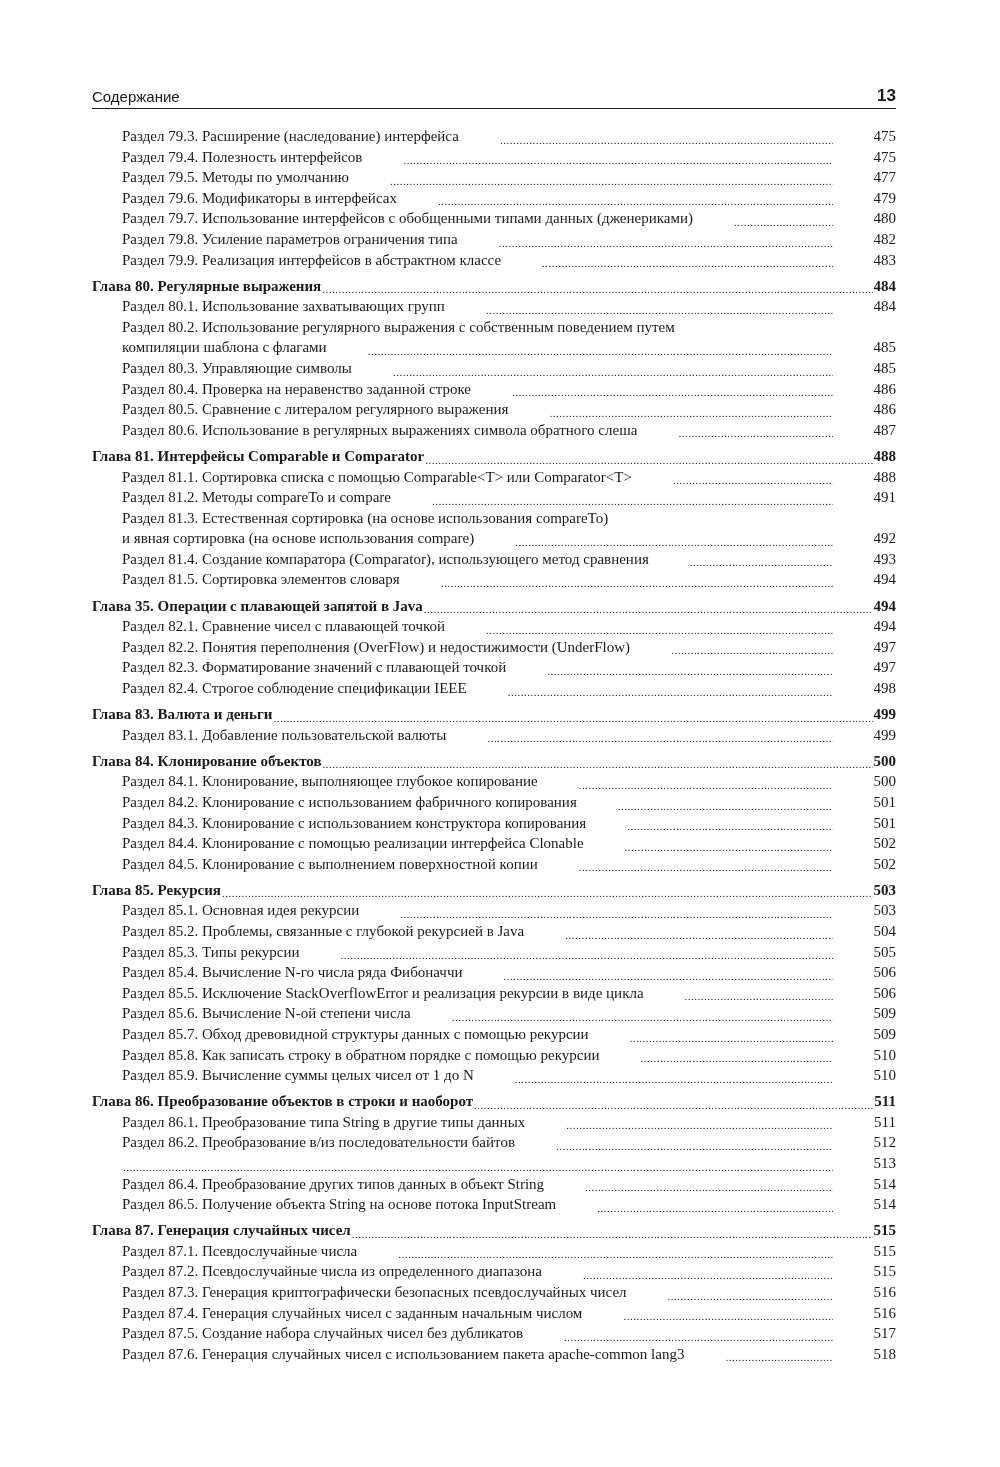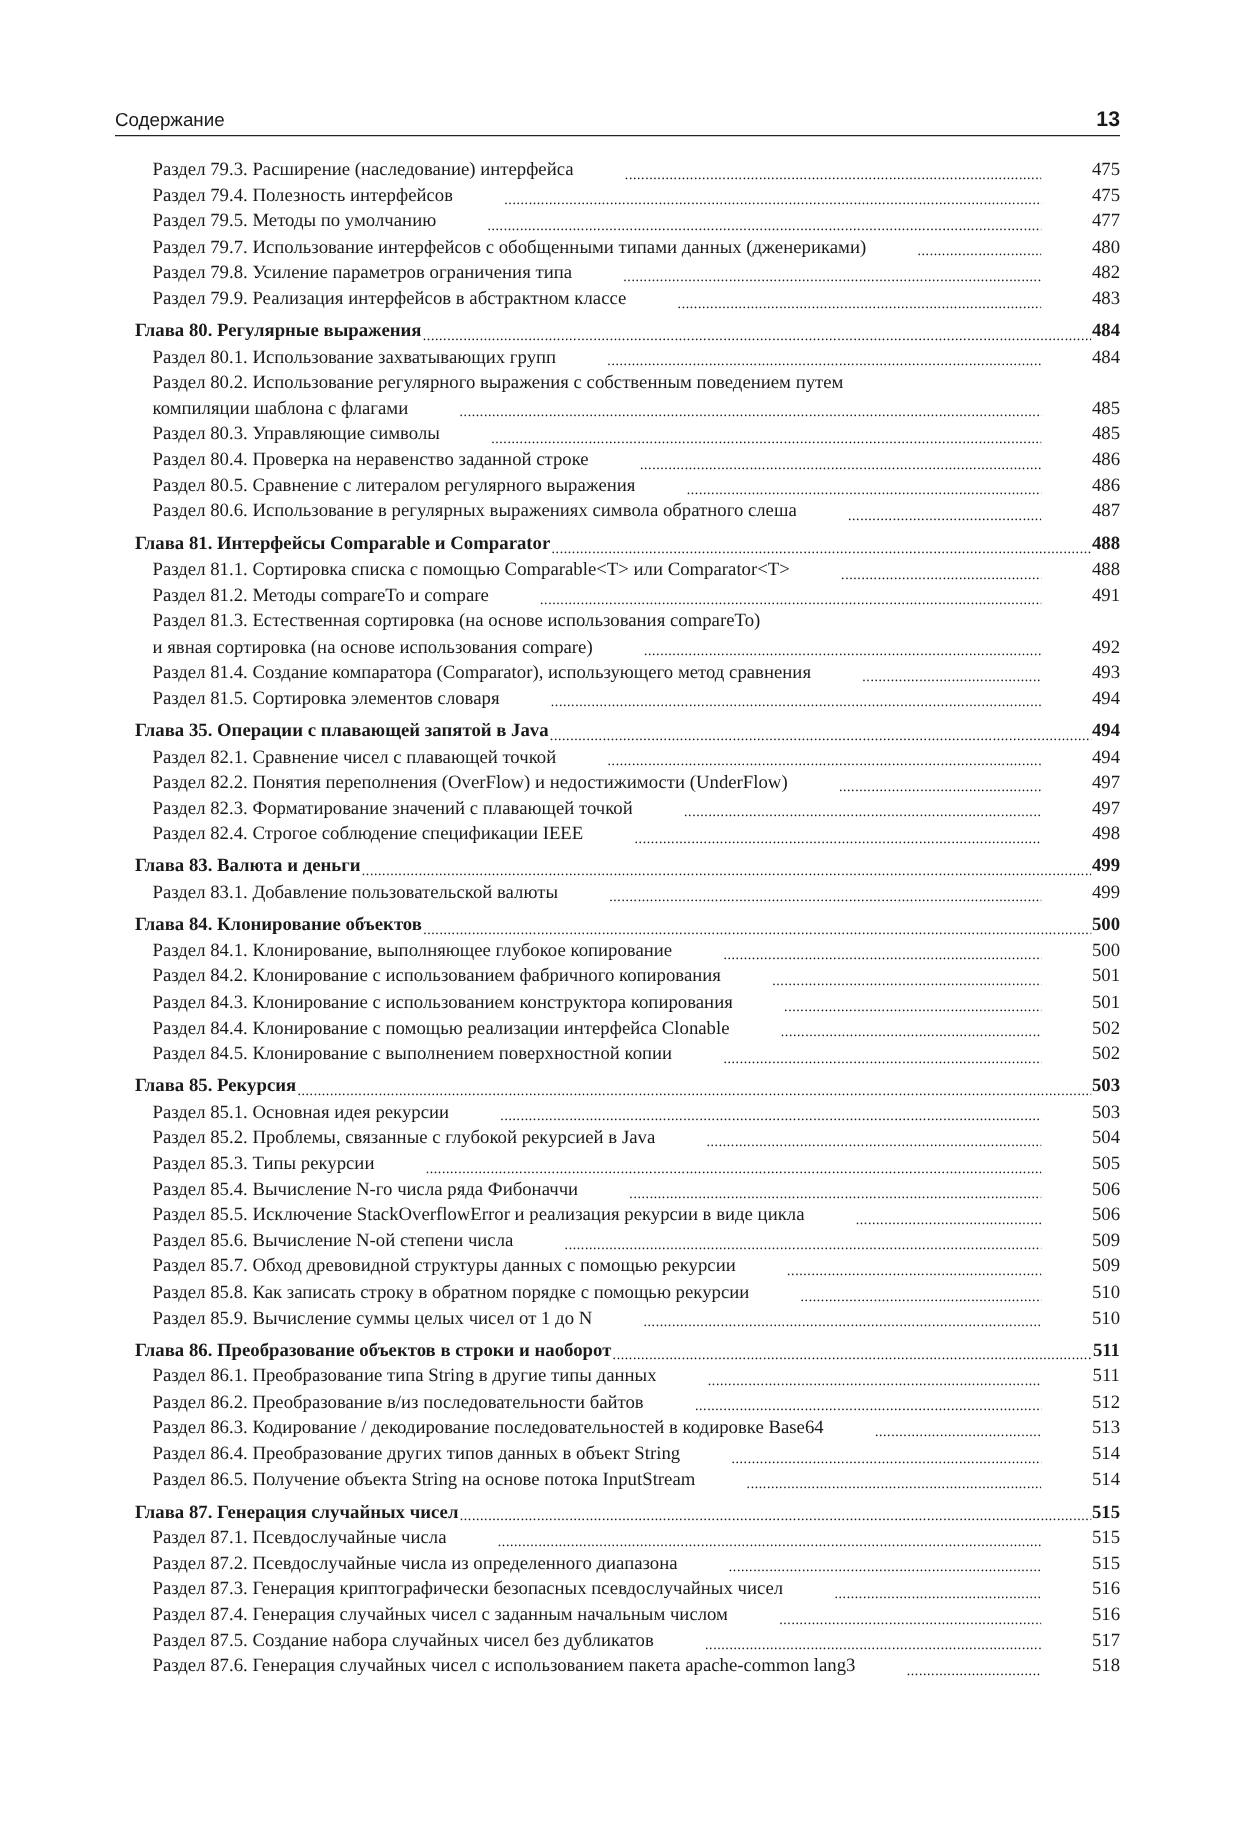--- a/index.html
+++ b/index.html
@@ -10,21 +10,21 @@
       font-family: "Liberation Sans", sans-serif;
     }
     .page-header .title { position: absolute; left: 0; top: 0; font-size: 15px; line-height: 18px; }
     .page-header .pnum { position: absolute; right: 0; top: -2px; font-size: 17px; font-weight: bold; line-height: 20px; }
     .toc {
       position: absolute; left: 92px; top: 126px; width: 804px;
       font-family: "Liberation Serif", serif; font-size: 15px;
     }
     .entry { display: flex; align-items: flex-end; line-height: 20.6px; white-space: nowrap; }
     .entry.section { padding-left: 30px; gap: 40px; }
-    .entry.chapter { font-weight: bold; margin-top: 5.5px; margin-left: 16px; }
+    .entry.chapter { font-weight: bold; margin-top: 5.5px; }
     .entry .label { flex: 0 1 auto; overflow: hidden; }
     .entry .dots {
       flex: 1 1 auto; overflow: hidden; height: 20.6px; margin: 0 1px;
       position: relative;
     }
     .entry .dots::after {
       content: "................................................................................................................................................................................................................................................................................................................";
       position: absolute; left: 0; bottom: 0; font-weight: normal; font-size: 11px; letter-spacing: 0.5px; line-height: 14px;
     }
     .entry .page { flex: 0 0 auto; }
@@ -48,20 +48,25 @@
       <span class="label">Раздел 79.4. Полезность интерфейсов</span>
       <span class="dots"></span>
       <span class="page">475</span>
     </div>
     <div class="entry section">
       <span class="label">Раздел 79.5. Методы по умолчанию</span>
       <span class="dots"></span>
       <span class="page">477</span>
     </div>
     <div class="entry section">
+      <span class="label">Раздел 79.6. Модификаторы в интерфейсах</span>
+      <span class="dots"></span>
+      <span class="page">479</span>
+    </div>
+    <div class="entry section">
       <span class="label">Раздел 79.7. Использование интерфейсов с обобщенными типами данных (дженериками)</span>
       <span class="dots"></span>
       <span class="page">480</span>
     </div>
     <div class="entry section">
       <span class="label">Раздел 79.8. Усиление параметров ограничения типа</span>
       <span class="dots"></span>
       <span class="page">482</span>
     </div>
     <div class="entry section">
@@ -260,21 +265,20 @@
       <span class="label">Раздел 86.1. Преобразование типа String в другие типы данных</span>
       <span class="dots"></span>
       <span class="page">511</span>
     </div>
     <div class="entry section">
       <span class="label">Раздел 86.2. Преобразование в/из последовательности байтов</span>
       <span class="dots"></span>
       <span class="page">512</span>
     </div>
     <div class="entry section">
-      <span class="label">Раздел 86.3. Кодирование / декодирование последовательностей в кодировке Base64</span>
       <span class="dots"></span>
       <span class="page">513</span>
     </div>
     <div class="entry section">
       <span class="label">Раздел 86.4. Преобразование других типов данных в объект String</span>
       <span class="dots"></span>
       <span class="page">514</span>
     </div>
     <div class="entry section">
       <span class="label">Раздел 86.5. Получение объекта String на основе потока InputStream</span>

